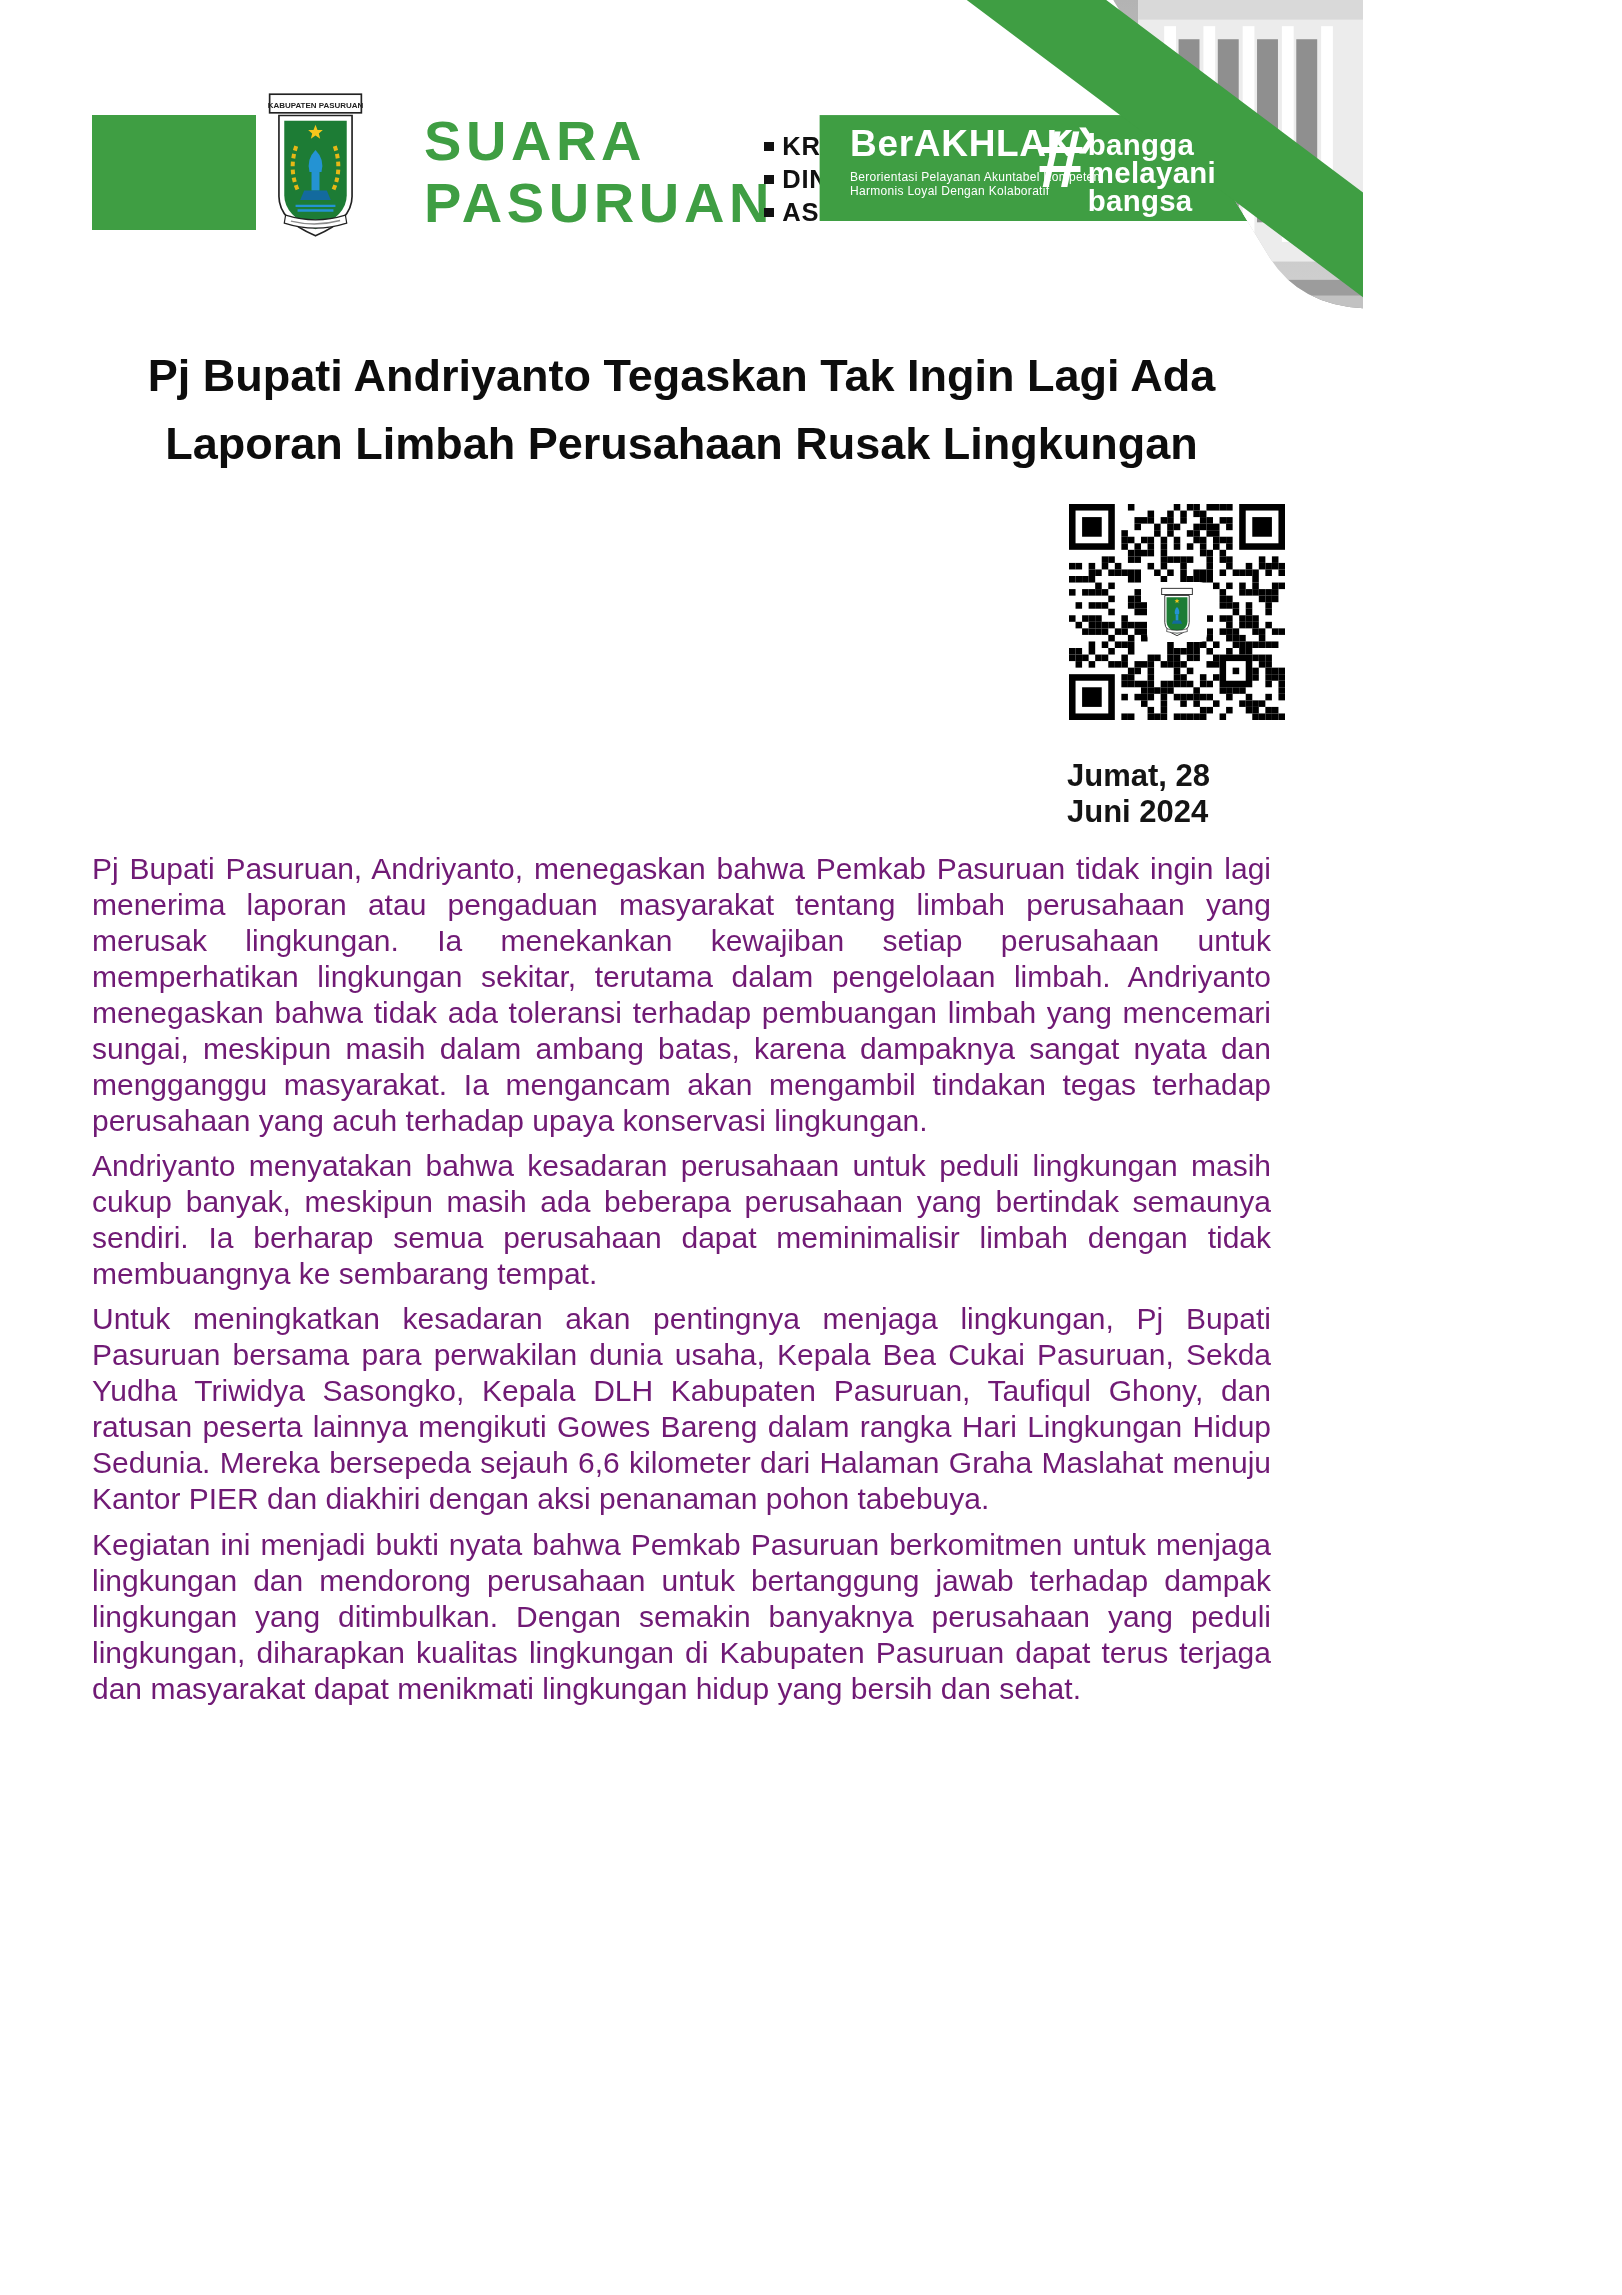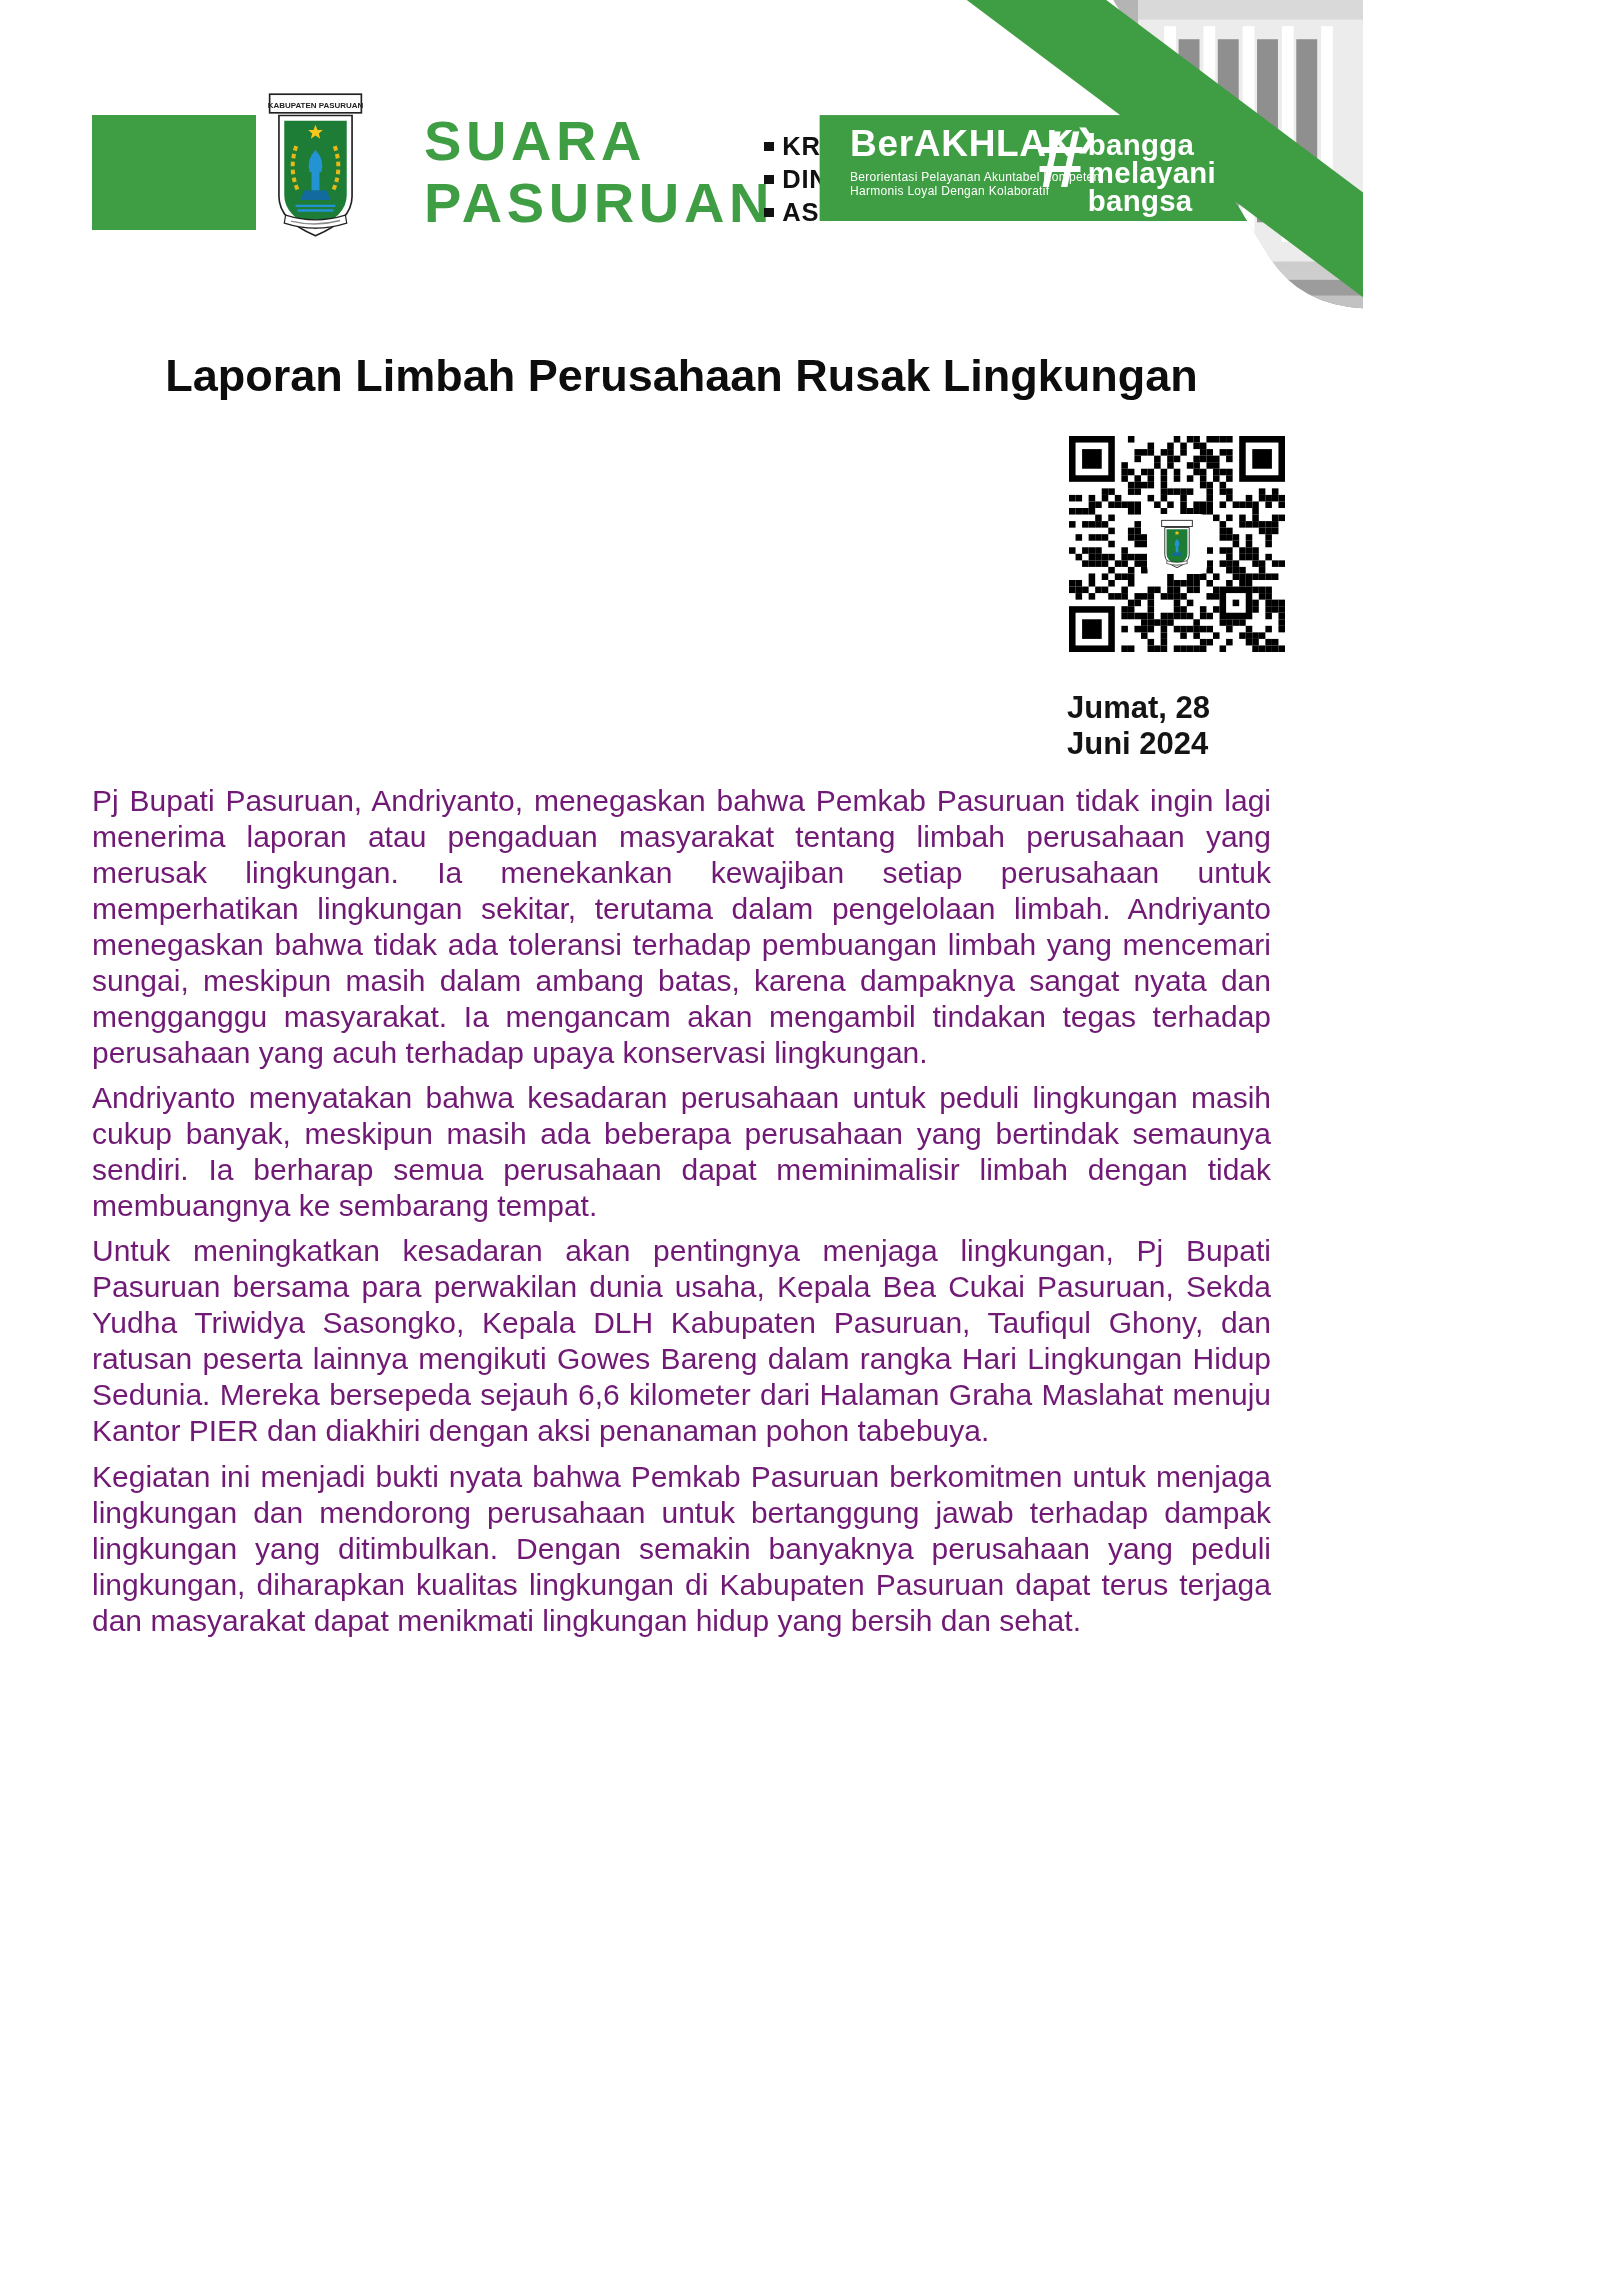--- a/index.html
+++ b/index.html
@@ -140,20 +140,21 @@
           <span>bangga</span>
           <span>melayani</span>
           <span>bangsa</span>
         </div>
       </div>
     </div>
   </header>
 
   <main class="article">
     <h1 class="title">
+      <span class="tl">Pj Bupati Andriyanto Tegaskan Tak Ingin Lagi Ada</span>
       <span class="tl">Laporan Limbah Perusahaan Rusak Lingkungan</span>
     </h1>
 
     <div class="body-flow">
 
 
       <div class="qr-wrap">
         <svg id="qr" width="216" height="216" viewBox="0 0 330 330">
             <rect width="330" height="330" fill="#fff"></rect>
             <rect x="90" y="0" width="10" height="10" fill="#000"></rect>

